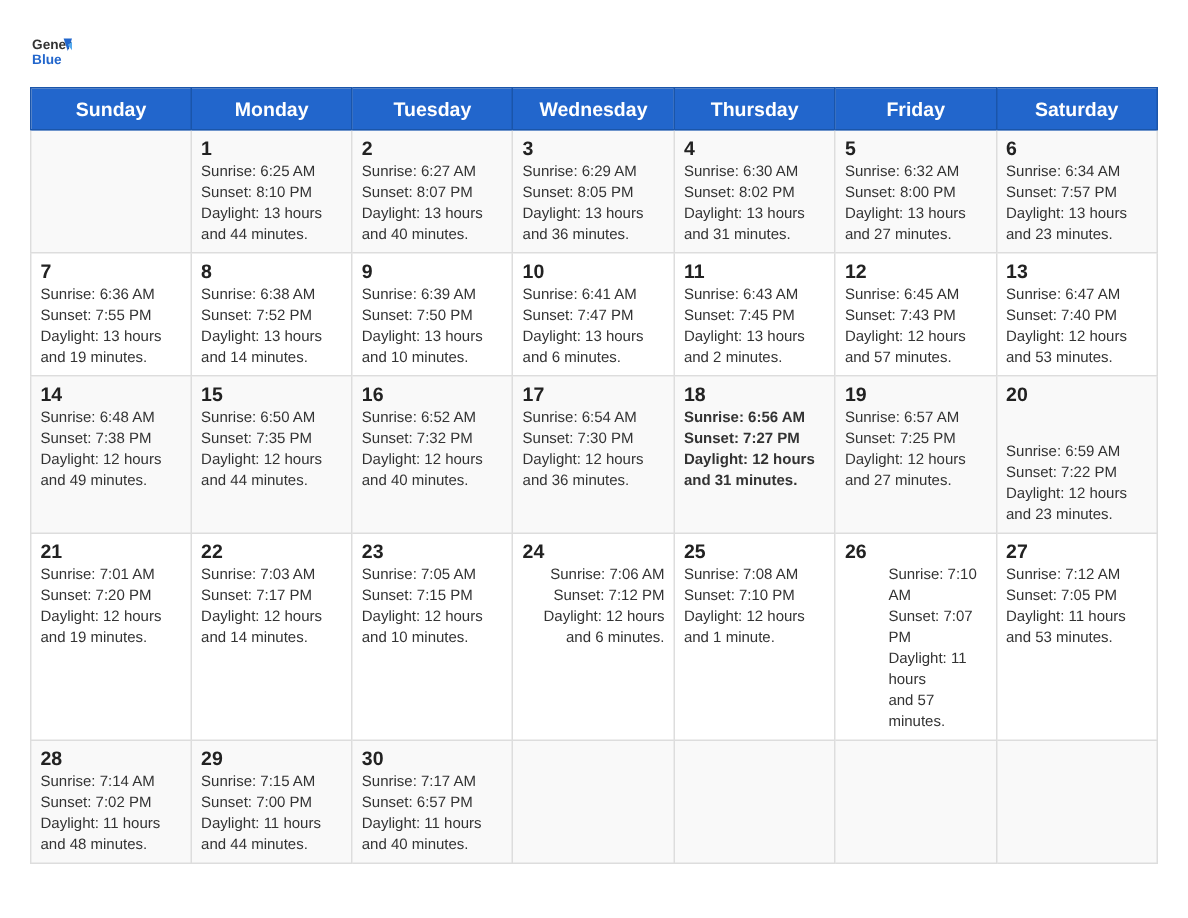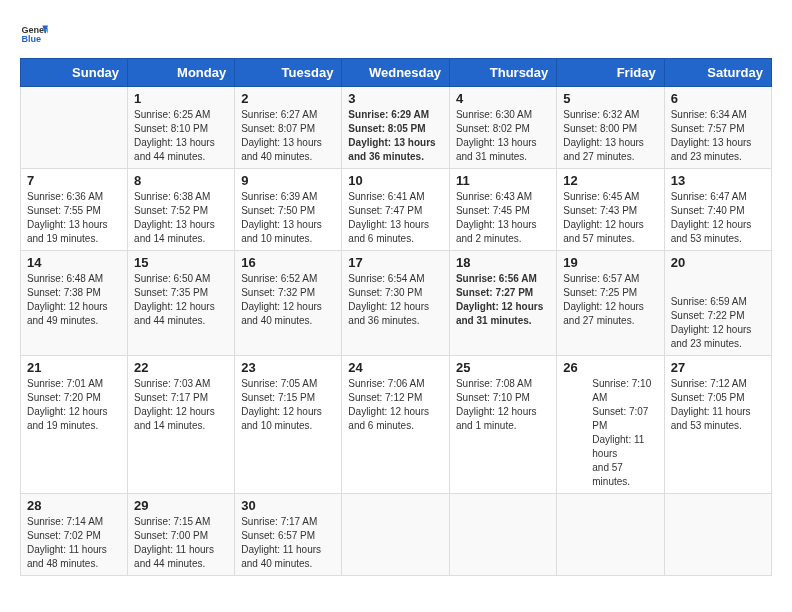--- a/index.html
+++ b/index.html
@@ -42,21 +42,21 @@
       border-collapse: collapse;
       border: 1px solid #ccc;
     }
     .calendar-table thead tr th {
       background-color: #2266cc;
       color: #fff;
       font-size: 13px;
       font-weight: bold;
       padding: 6px 8px;
       border: 1px solid #1a55aa;
-      text-align: right;
+      text-align: center;
     }
     .calendar-table tbody tr td {
       border: 1px solid #ddd;
       vertical-align: top;
       padding: 4px 6px;
       width: 108px;
       min-height: 90px;
       font-size: 10px;
       color: #333;
     }
@@ -128,21 +128,21 @@
         </td>
         <td>
           <span class="day-number">2</span>
           <div class="day-info" style="white-space: pre-line;">Sunrise: 6:27 AM
 Sunset: 8:07 PM
 Daylight: 13 hours
 and 40 minutes.</div>
         </td>
         <td>
           <span class="day-number">3</span>
-          <div class="day-info" style="white-space: pre-line; font-weight: bold;">Sunrise: 6:29 AM
+          <div class="day-info" style="white-space: pre-line;">Sunrise: 6:29 AM
 Sunset: 8:05 PM
 Daylight: 13 hours
 and 36 minutes.</div>
         </td>
         <td>
           <span class="day-number">4</span>
           <div class="day-info" style="white-space: pre-line;">Sunrise: 6:30 AM
 Sunset: 8:02 PM
 Daylight: 13 hours
 and 31 minutes.</div>
@@ -281,21 +281,21 @@
         </td>
         <td>
           <span class="day-number">23</span>
           <div class="day-info" style="white-space: pre-line;">Sunrise: 7:05 AM
 Sunset: 7:15 PM
 Daylight: 12 hours
 and 10 minutes.</div>
         </td>
         <td>
           <span class="day-number">24</span>
-          <div class="day-info" style="white-space: pre-line;">Sunrise: 7:06 AM
+          <div class="day-info" style="white-space: pre-line; text-align: right;">Sunrise: 7:06 AM
 Sunset: 7:12 PM
 Daylight: 12 hours
 and 6 minutes.</div>
         </td>
         <td>
           <span class="day-number">25</span>
           <div class="day-info" style="white-space: pre-line;">Sunrise: 7:08 AM
 Sunset: 7:10 PM
 Daylight: 12 hours
 and 1 minute.</div>

